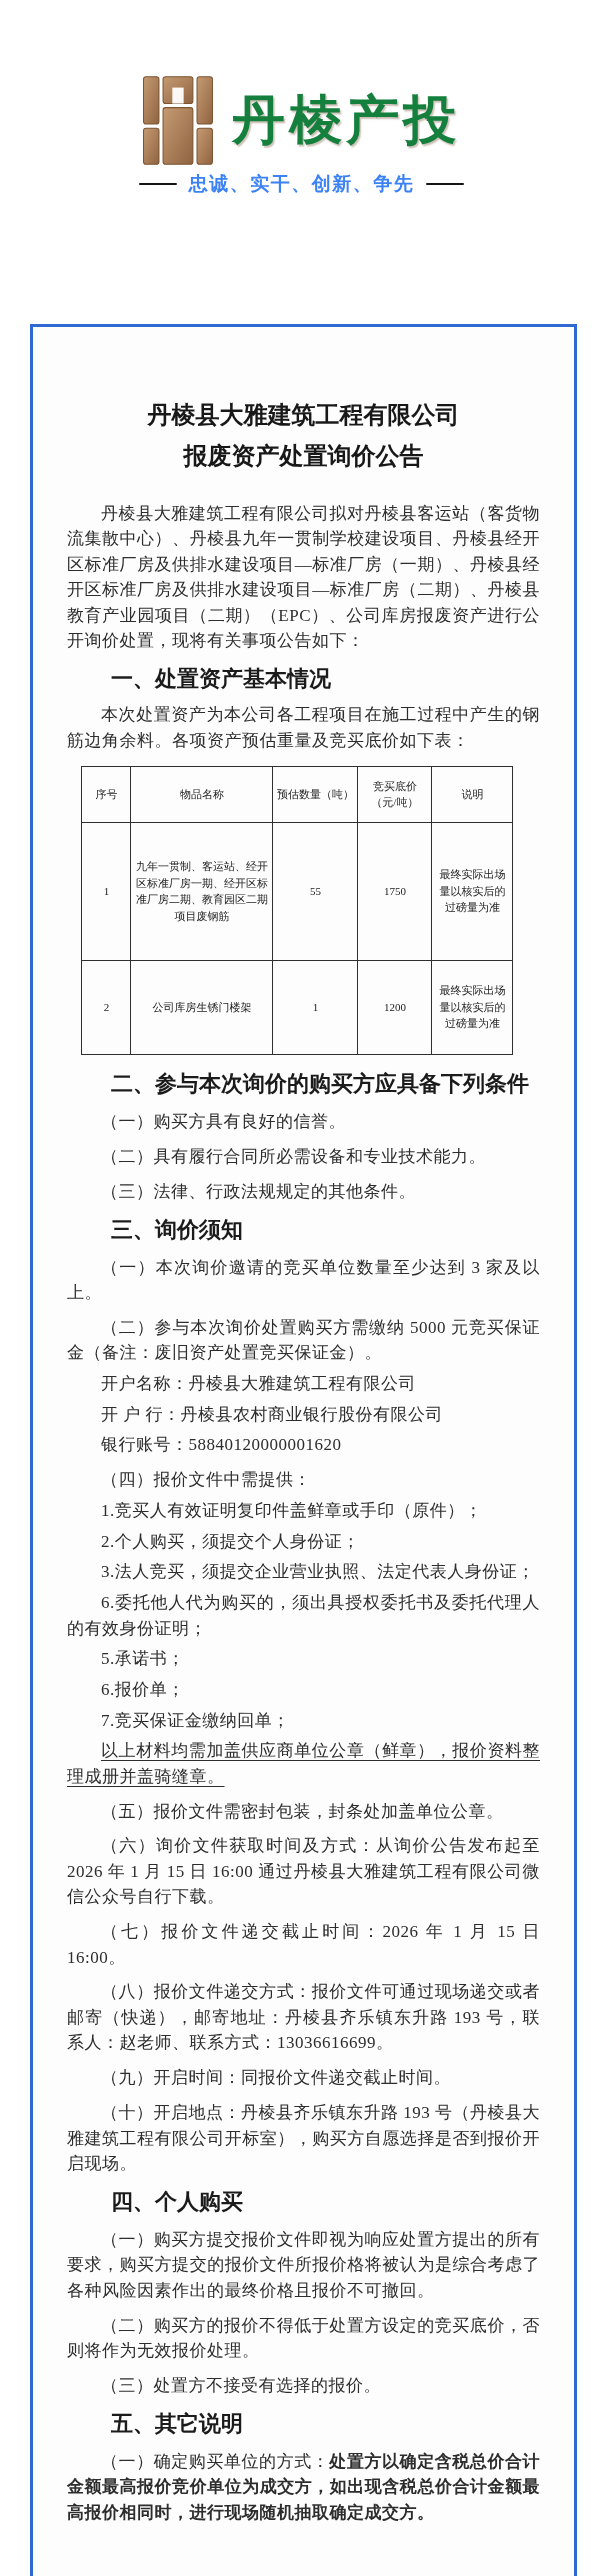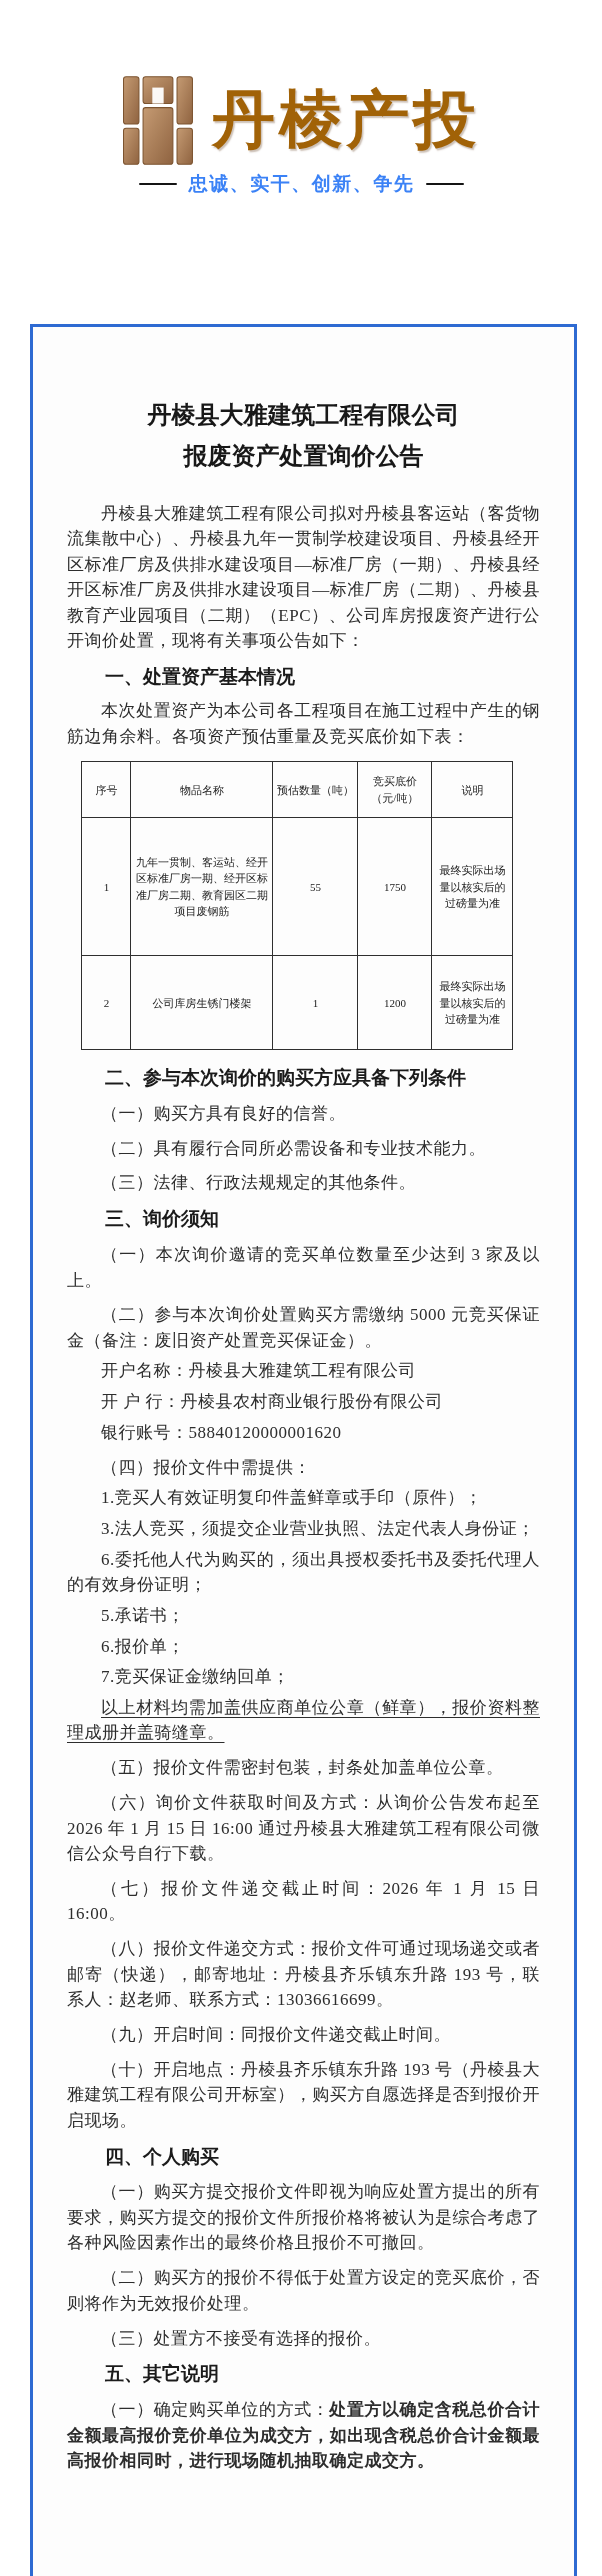--- a/index.html
+++ b/index.html
@@ -1,32 +1,32 @@
 <!DOCTYPE html>
 <html style="font-size:8.2px"><head>
 <meta charset="utf-8">
 <style>
   html,body{margin:0;padding:0;background:#ffffff;}
   .canvas{position:relative;width:603px;height:3666px;background:#ffffff;overflow:hidden;
           font-family:"Liberation Serif","DejaVu Serif",serif;}
   
   .brand-row{position:absolute;top:76px;left:0;width:100%;display:flex;justify-content:center;align-items:center;gap:18.5px;}
-  .brand-text{font-size:63px;font-weight:bold;color:#a16207;letter-spacing:4.1px;line-height:1;
+  .brand-text{font-size:53px;font-weight:bold;color:#15803d;letter-spacing:4.1px;line-height:1;
               text-shadow:1.5px 2.1px 1.5px rgba(110,75,45,.35);font-family:"Liberation Serif","DejaVu Serif",serif;}
   .slogan-row{position:absolute;top:171px;left:0;width:100%;display:flex;justify-content:center;align-items:center;gap:11.3px;}
   .slogan-dash{width:38px;height:2.6px;background:#141414;border-radius:1.5px;}
   .slogan-text{font-size:19px;font-weight:bold;color:#3b82f6;letter-spacing:1.5px;}
   
   .page{position:absolute;left:30px;top:324px;width:547px;height:3254px;box-sizing:border-box;
         border:3.1px solid #2e6ad2;background:#fdfdfd;padding:72px 34px 0 34px;color:#2b2b2b;}
   .title{ text-align:center;font-size:24px;font-weight:bold;color:#181818;line-height:1.35;margin:0;}
   .title+.title{margin-top:8.2px;}
   .p{font-size:17px;line-height:1.5;text-align:justify;text-indent:2em;margin:0 0 5.2px 0;color:#2d2d2d;letter-spacing:0.5px;}
   .first{margin-top:29px;}
-  .hd{font-family:"Liberation Sans","DejaVu Sans",sans-serif;font-weight:bold;font-size:19px;color:#1b1b1b;
+  .hd{font-family:"Liberation Sans","DejaVu Sans",sans-serif;font-weight:bold;font-size:22px;color:#1b1b1b;
       text-indent:2em;margin:10.3px 0 7.2px 0;line-height:1.4;}
   .gap{margin-top:9.3px;}
   .note-ul{text-decoration:underline;text-underline-offset:3.6px;}
   .boldseg{font-weight:bold;font-family:"Liberation Sans","DejaVu Sans",sans-serif;}
   
   table.assets{border-collapse:collapse;margin:12.4px 0 14.4px 14.4px;table-layout:fixed;width:431px;
                font-size:11px;color:#222;}
   table.assets th,table.assets td{border:1px solid #2f2f2f;text-align:center;vertical-align:middle;
                padding:5.2px 3.1px;line-height:1.5;font-weight:normal;}
   tr.hrow{height:56px;} tr.r1{height:138px;} tr.r2{height:94px;}
@@ -111,20 +111,21 @@
     <p class="p gap">（三）法律、行政法规规定的其他条件。</p>
 
     <div class="hd">三、询价须知</div>
     <p class="p gap">（一）本次询价邀请的竞买单位数量至少达到 3 家及以上。</p>
     <p class="p gap">（二）参与本次询价处置购买方需缴纳 5000 元竞买保证金（备注：废旧资产处置竞买保证金）。</p>
     <p class="p">开户名称：丹棱县大雅建筑工程有限公司</p>
     <p class="p">开 户 行：丹棱县农村商业银行股份有限公司</p>
     <p class="p">银行账号：58840120000001620</p>
     <p class="p gap">（四）报价文件中需提供：</p>
     <p class="p">1.竞买人有效证明复印件盖鲜章或手印（原件）；</p>
+    <p class="p">2.个人购买，须提交个人身份证；</p>
     <p class="p">3.法人竞买，须提交企业营业执照、法定代表人身份证；</p>
     <p class="p">6.委托他人代为购买的，须出具授权委托书及委托代理人的有效身份证明；</p>
     <p class="p">5.承诺书；</p>
     <p class="p">6.报价单；</p>
     <p class="p">7.竞买保证金缴纳回单；</p>
     <p class="p note-ul">以上材料均需加盖供应商单位公章（鲜章），报价资料整理成册并盖骑缝章。</p>
     <p class="p gap">（五）报价文件需密封包装，封条处加盖单位公章。</p>
     <p class="p gap">（六）询价文件获取时间及方式：从询价公告发布起至 2026 年 1 月 15 日 16:00 通过丹棱县大雅建筑工程有限公司微信公众号自行下载。</p>
     <p class="p gap">（七）报价文件递交截止时间：2026 年 1 月 15 日 16:00。</p>
     <p class="p gap">（八）报价文件递交方式：报价文件可通过现场递交或者邮寄（快递），邮寄地址：丹棱县齐乐镇东升路 193 号，联系人：赵老师、联系方式：13036616699。</p>

